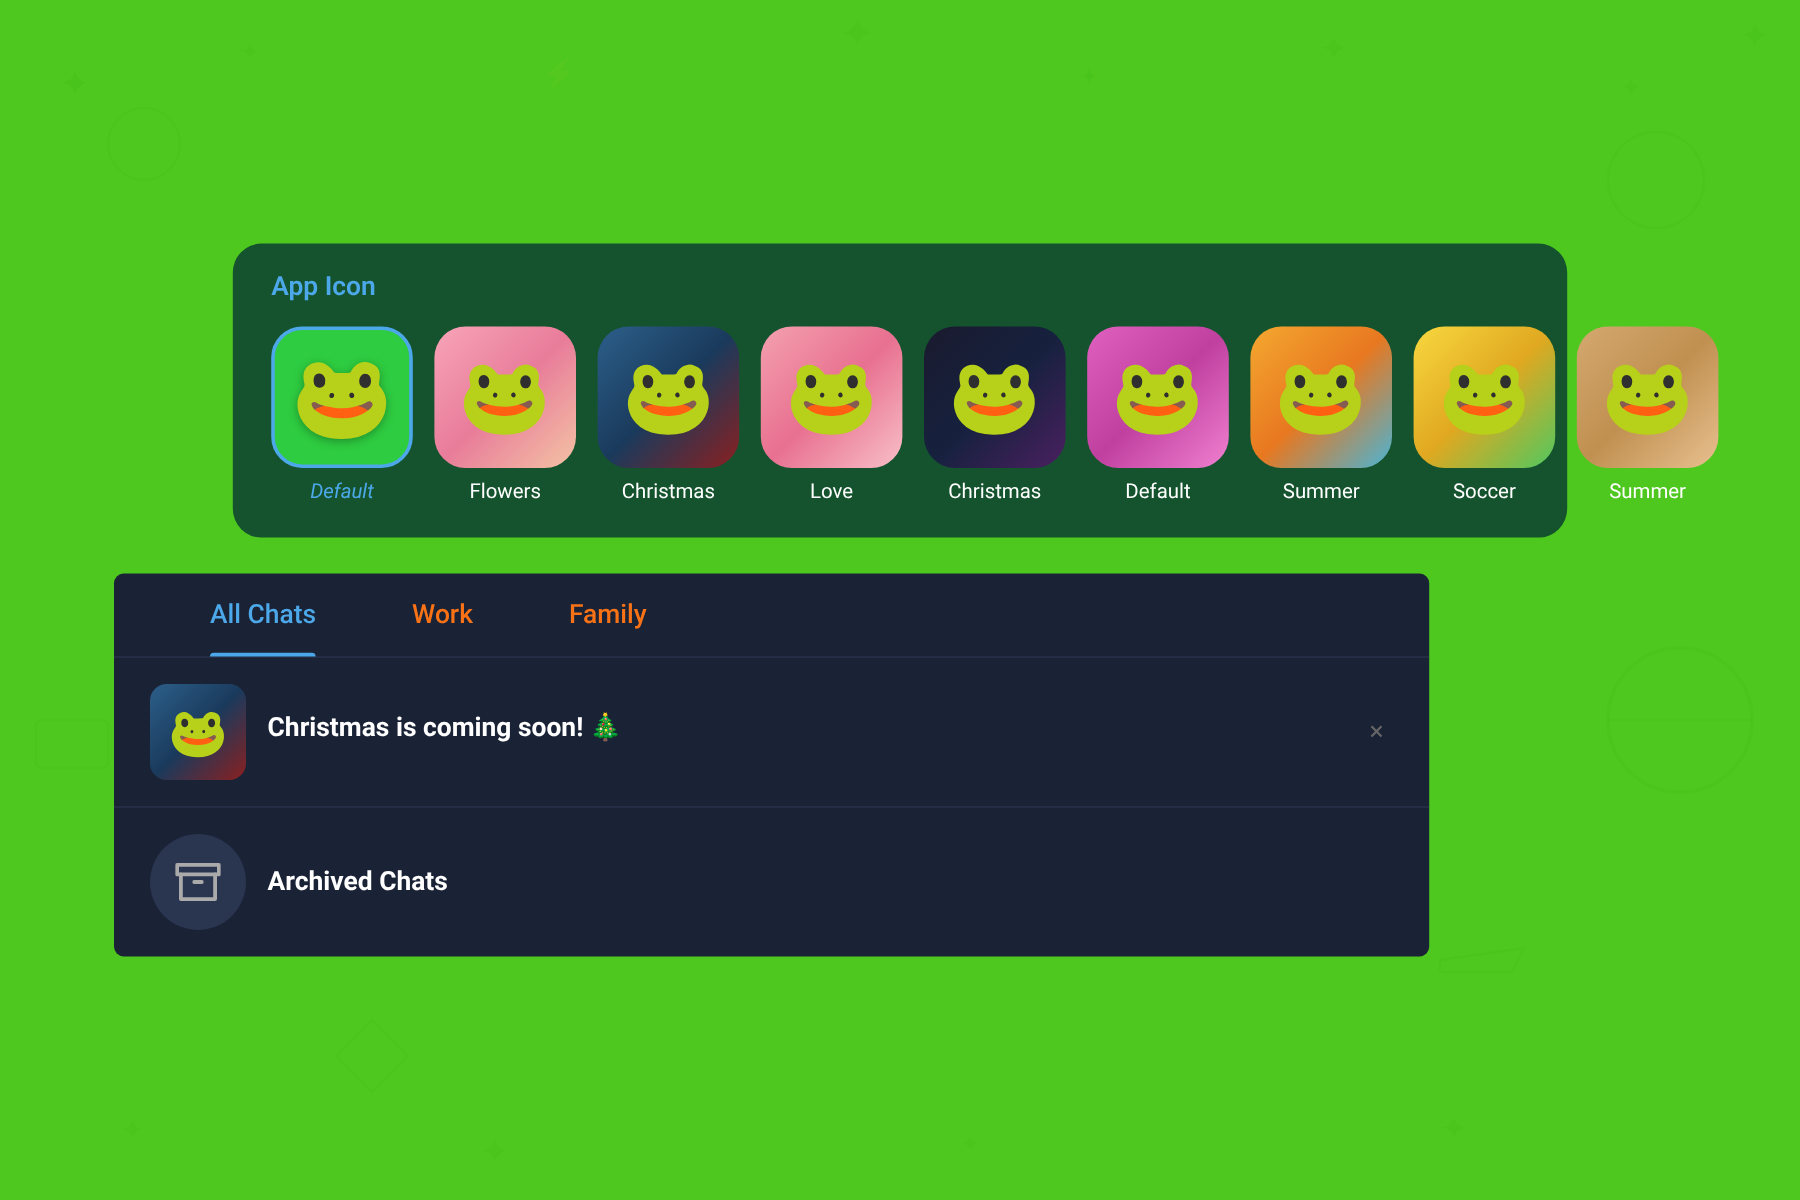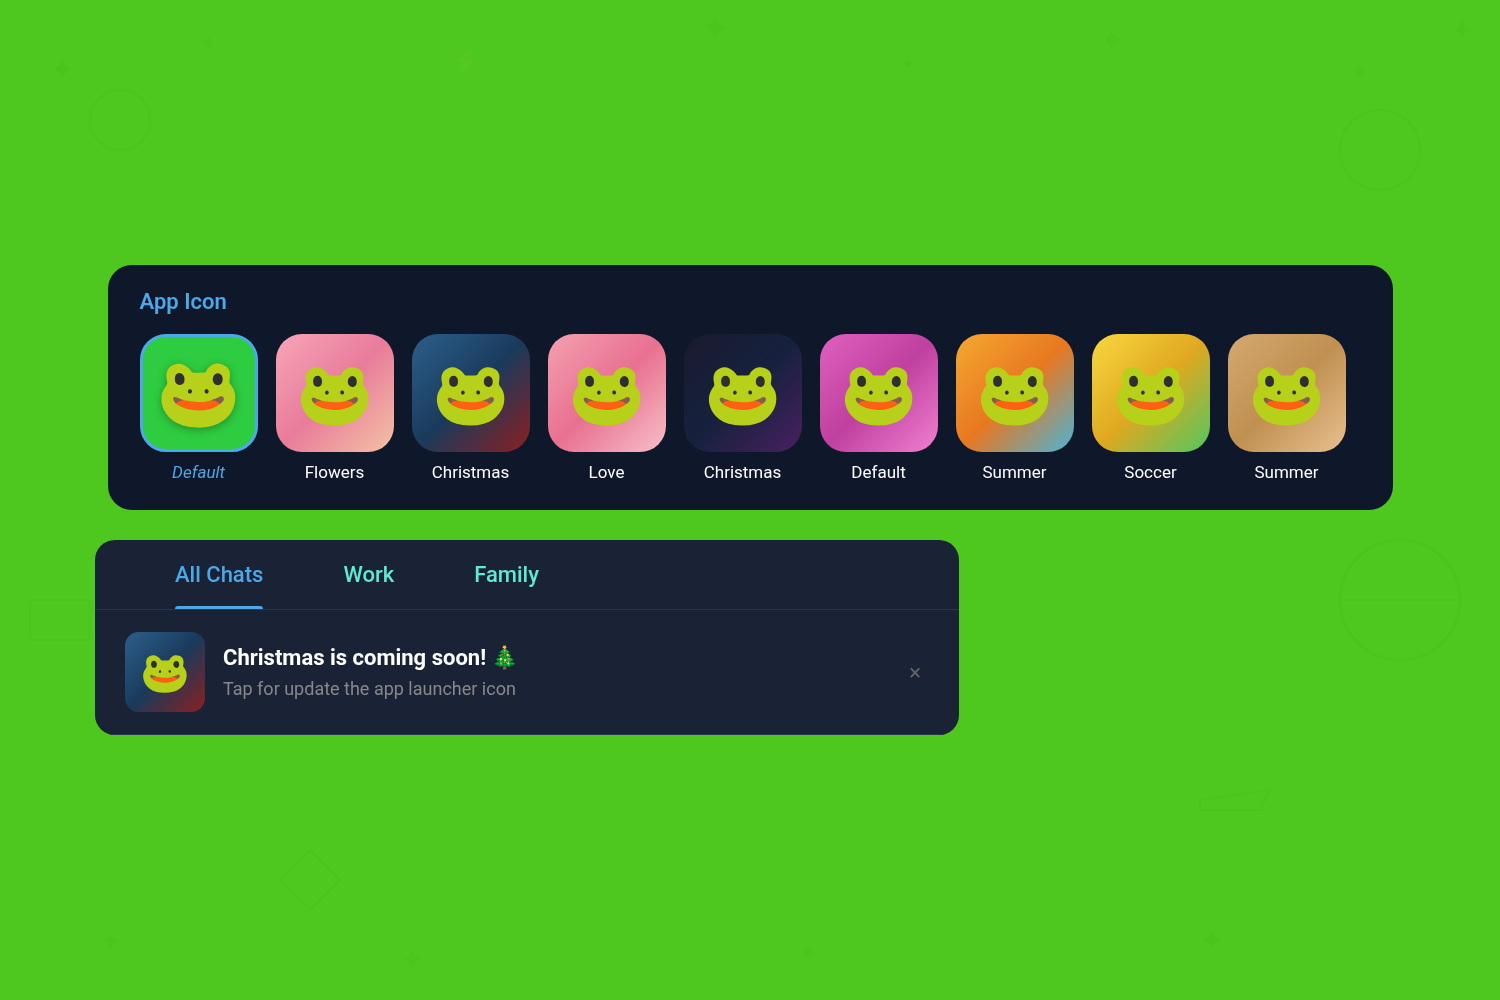--- a/index.html
+++ b/index.html
@@ -45,22 +45,22 @@
       display: flex;
       flex-direction: column;
       align-items: center;
       justify-content: center;
       gap: 30px;
       padding: 40px;
     }
 
     
     .app-icon-card {
-      width: 1285px;
-      background: #0f172a;
+      width: 1112px;
+      background: #14532d;
       border-radius: 24px;
       padding: 24px 32px 28px;
     }
 
     .app-icon-title {
       color: #4ca8e8;
       font-size: 22px;
       font-weight: 600;
       margin-bottom: 20px;
     }
@@ -116,41 +116,41 @@
     .icon-christmas { background: linear-gradient(135deg, #2c5f8a, #1a3a5c, #8b2020); }
     .icon-love { background: linear-gradient(135deg, #f4a0b0, #e87090, #f8c0c8); }
     .icon-halloween { background: linear-gradient(135deg, #1a1a2e, #16213e, #4a2060); }
     .icon-birthday { background: linear-gradient(135deg, #e060c0, #c040a0, #f080d0); }
     .icon-summer { background: linear-gradient(135deg, #f4a830, #e87820, #4ab4d4); }
     .icon-soccer { background: linear-gradient(135deg, #f8d840, #e0a820, #50c860); }
     .icon-school { background: linear-gradient(135deg, #d4a870, #c09050, #e8c090); }
 
     
     .chat-card {
-      width: 864px;
+      width: 1096px;
       background: #1a2236;
-      border-radius: 20px;
+      border-radius: 8px;
       padding: 0;
       overflow: hidden;
       align-self: flex-start;
       margin-left: 55px;
     }
 
     .chat-tabs {
       display: flex;
       gap: 0;
       padding: 0 40px;
       border-bottom: 1px solid #2a3550;
     }
 
     .chat-tab {
       padding: 22px 40px;
       font-size: 22px;
       font-weight: 500;
-      color: #5eead4;
+      color: #f97316;
       cursor: pointer;
       position: relative;
     }
 
     .chat-tab.active {
       color: #4ca8e8;
     }
 
     .chat-tab.active::after {
       content: '';
@@ -356,21 +356,30 @@
         <span>Family</span>
       </div>
     </div>
 
     <div class="chat-notification">
       <div class="notif-avatar">
         <span style="font-size:40px;">🐸</span>
       </div>
       <div class="notif-content">
         <div class="notif-title">Christmas is coming soon! 🎄</div>
-        <div class="notif-subtitle">Tap for update the app launcher icon</div>
       </div>
       <div class="notif-close">×</div>
     </div>
 
+    <div class="archived-row">
+      <div class="archived-avatar">
+        <svg width="38" height="38" viewBox="0 0 24 24" fill="none" stroke="#aaa" stroke-width="2" stroke-linecap="round" stroke-linejoin="round">
+          <polyline points="21 8 21 21 3 21 3 8"></polyline>
+          <rect x="1" y="3" width="22" height="5"></rect>
+          <line x1="10" y1="12" x2="14" y2="12"></line>
+        </svg>
+      </div>
+      <div class="archived-label">Archived Chats</div>
+    </div>
 
   </div>
 
 </div>
 
 </body></html>

